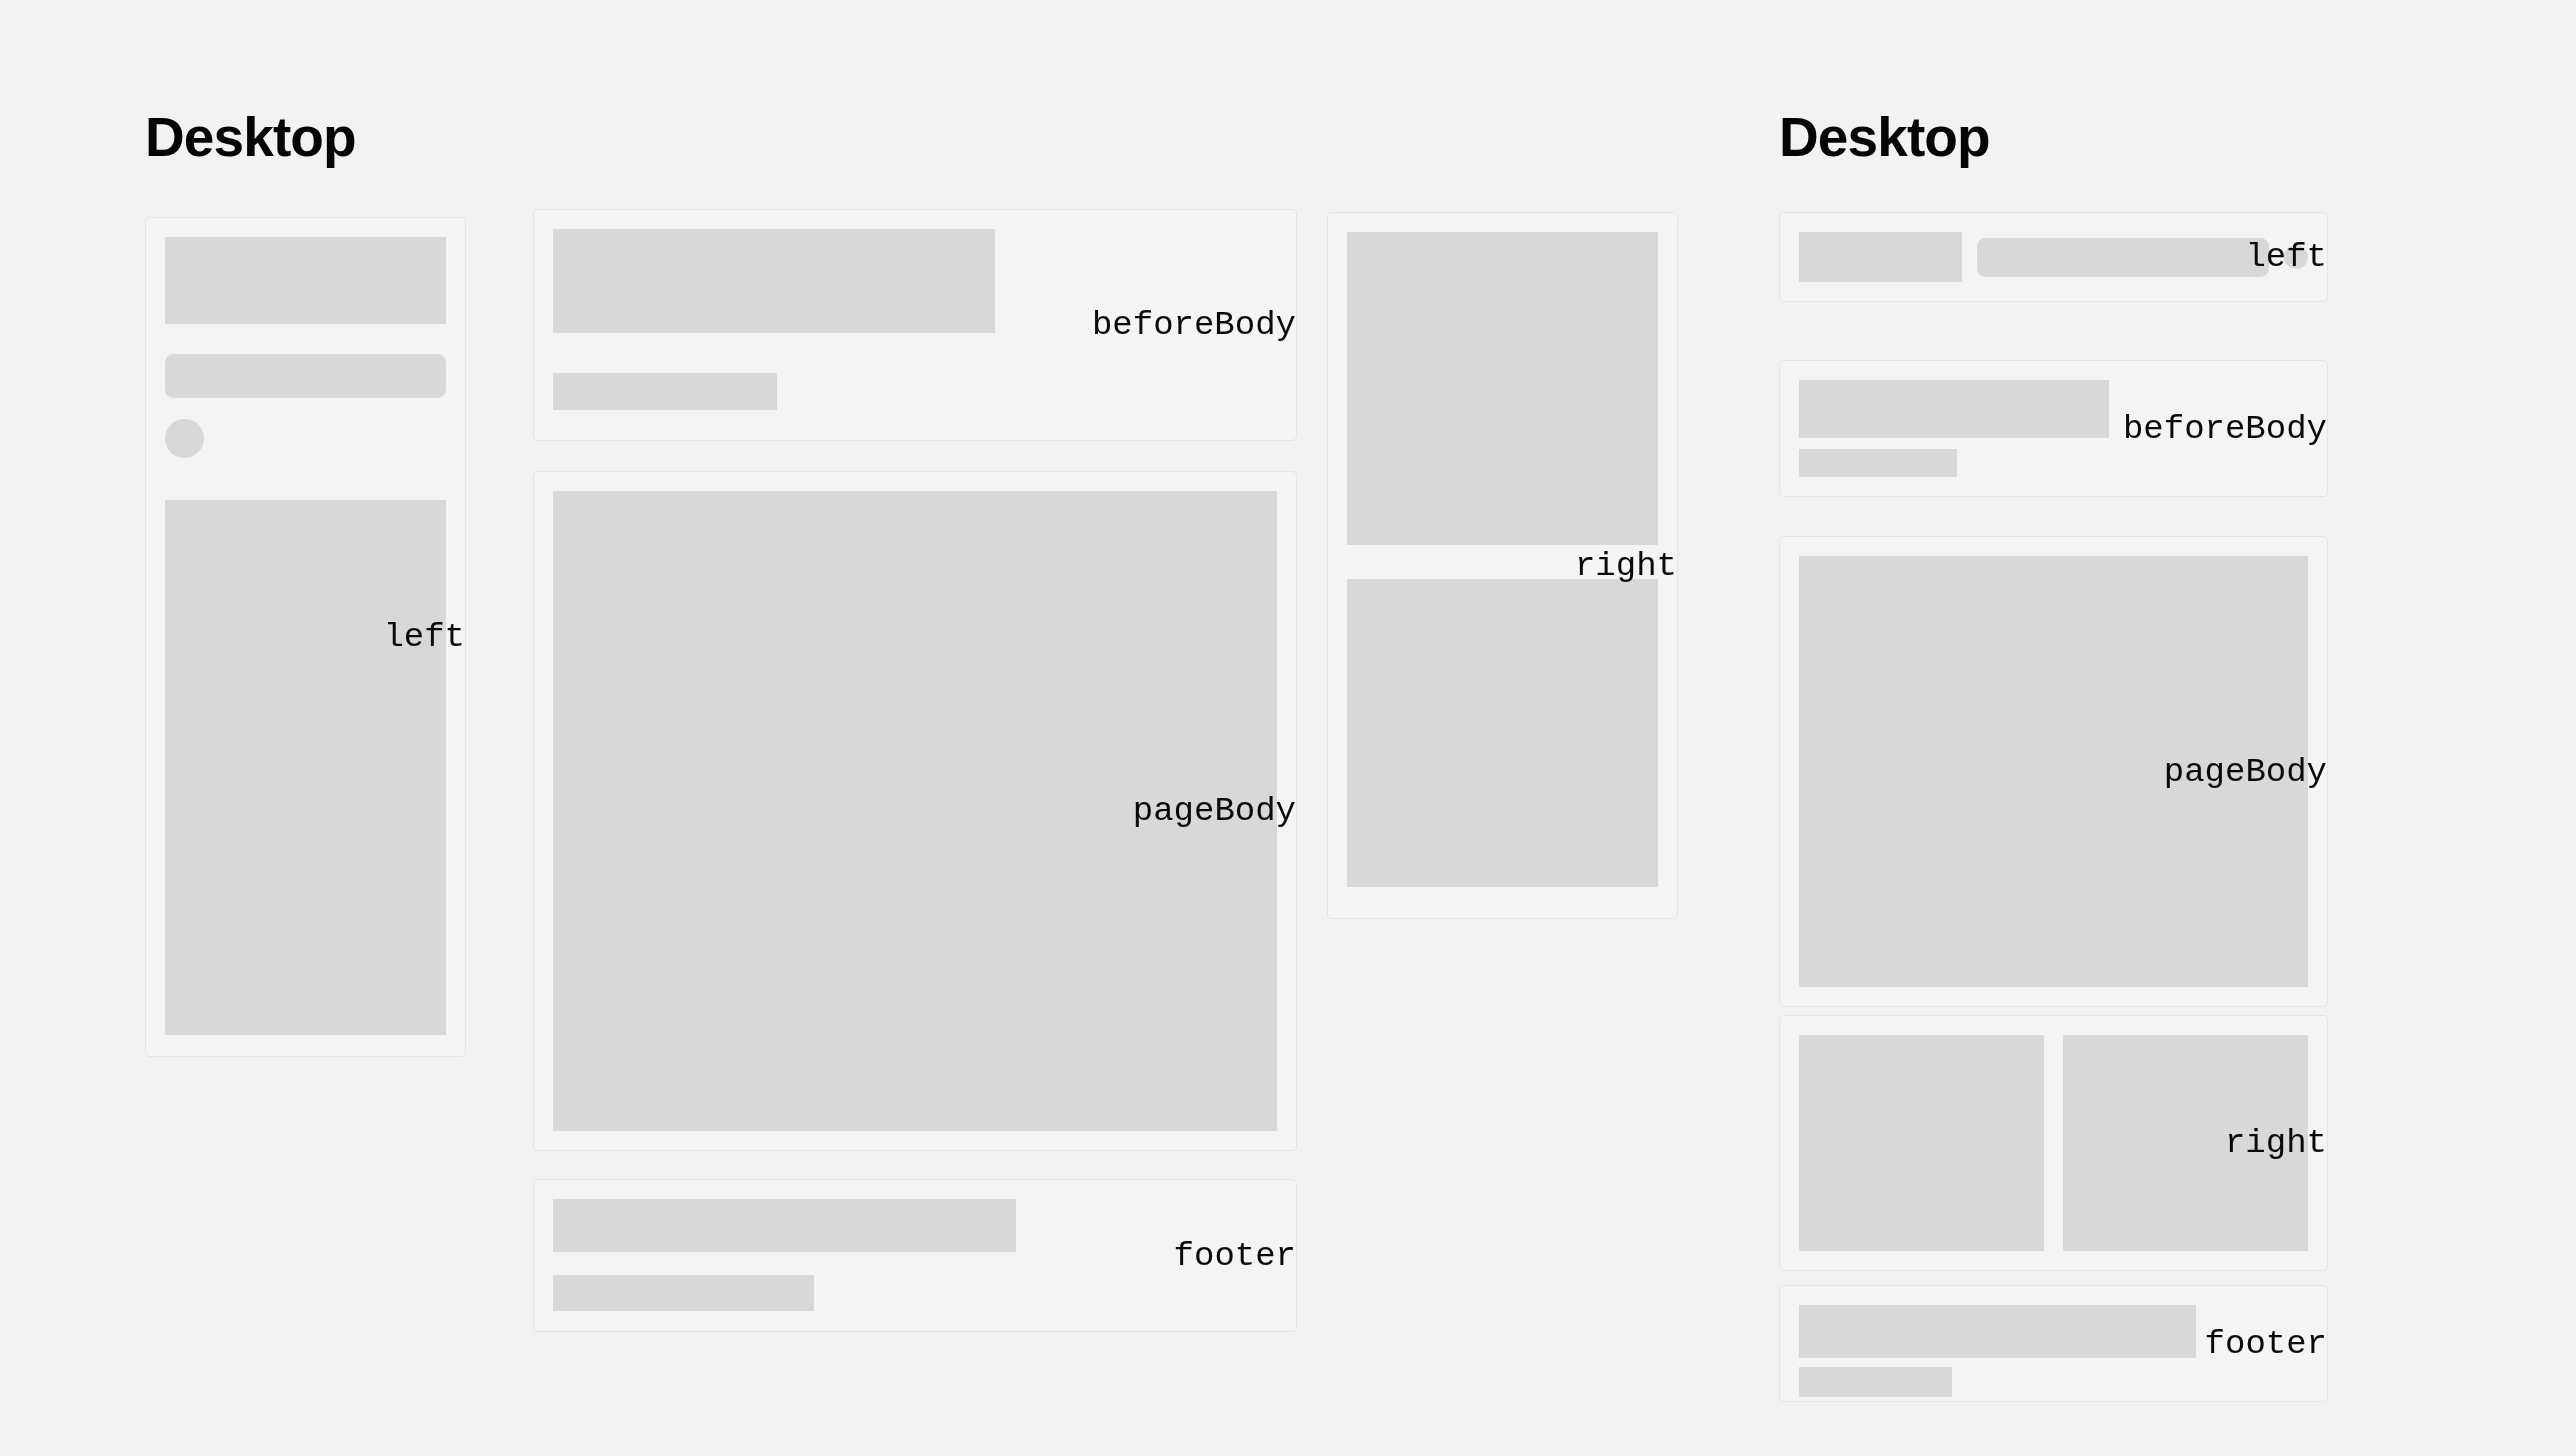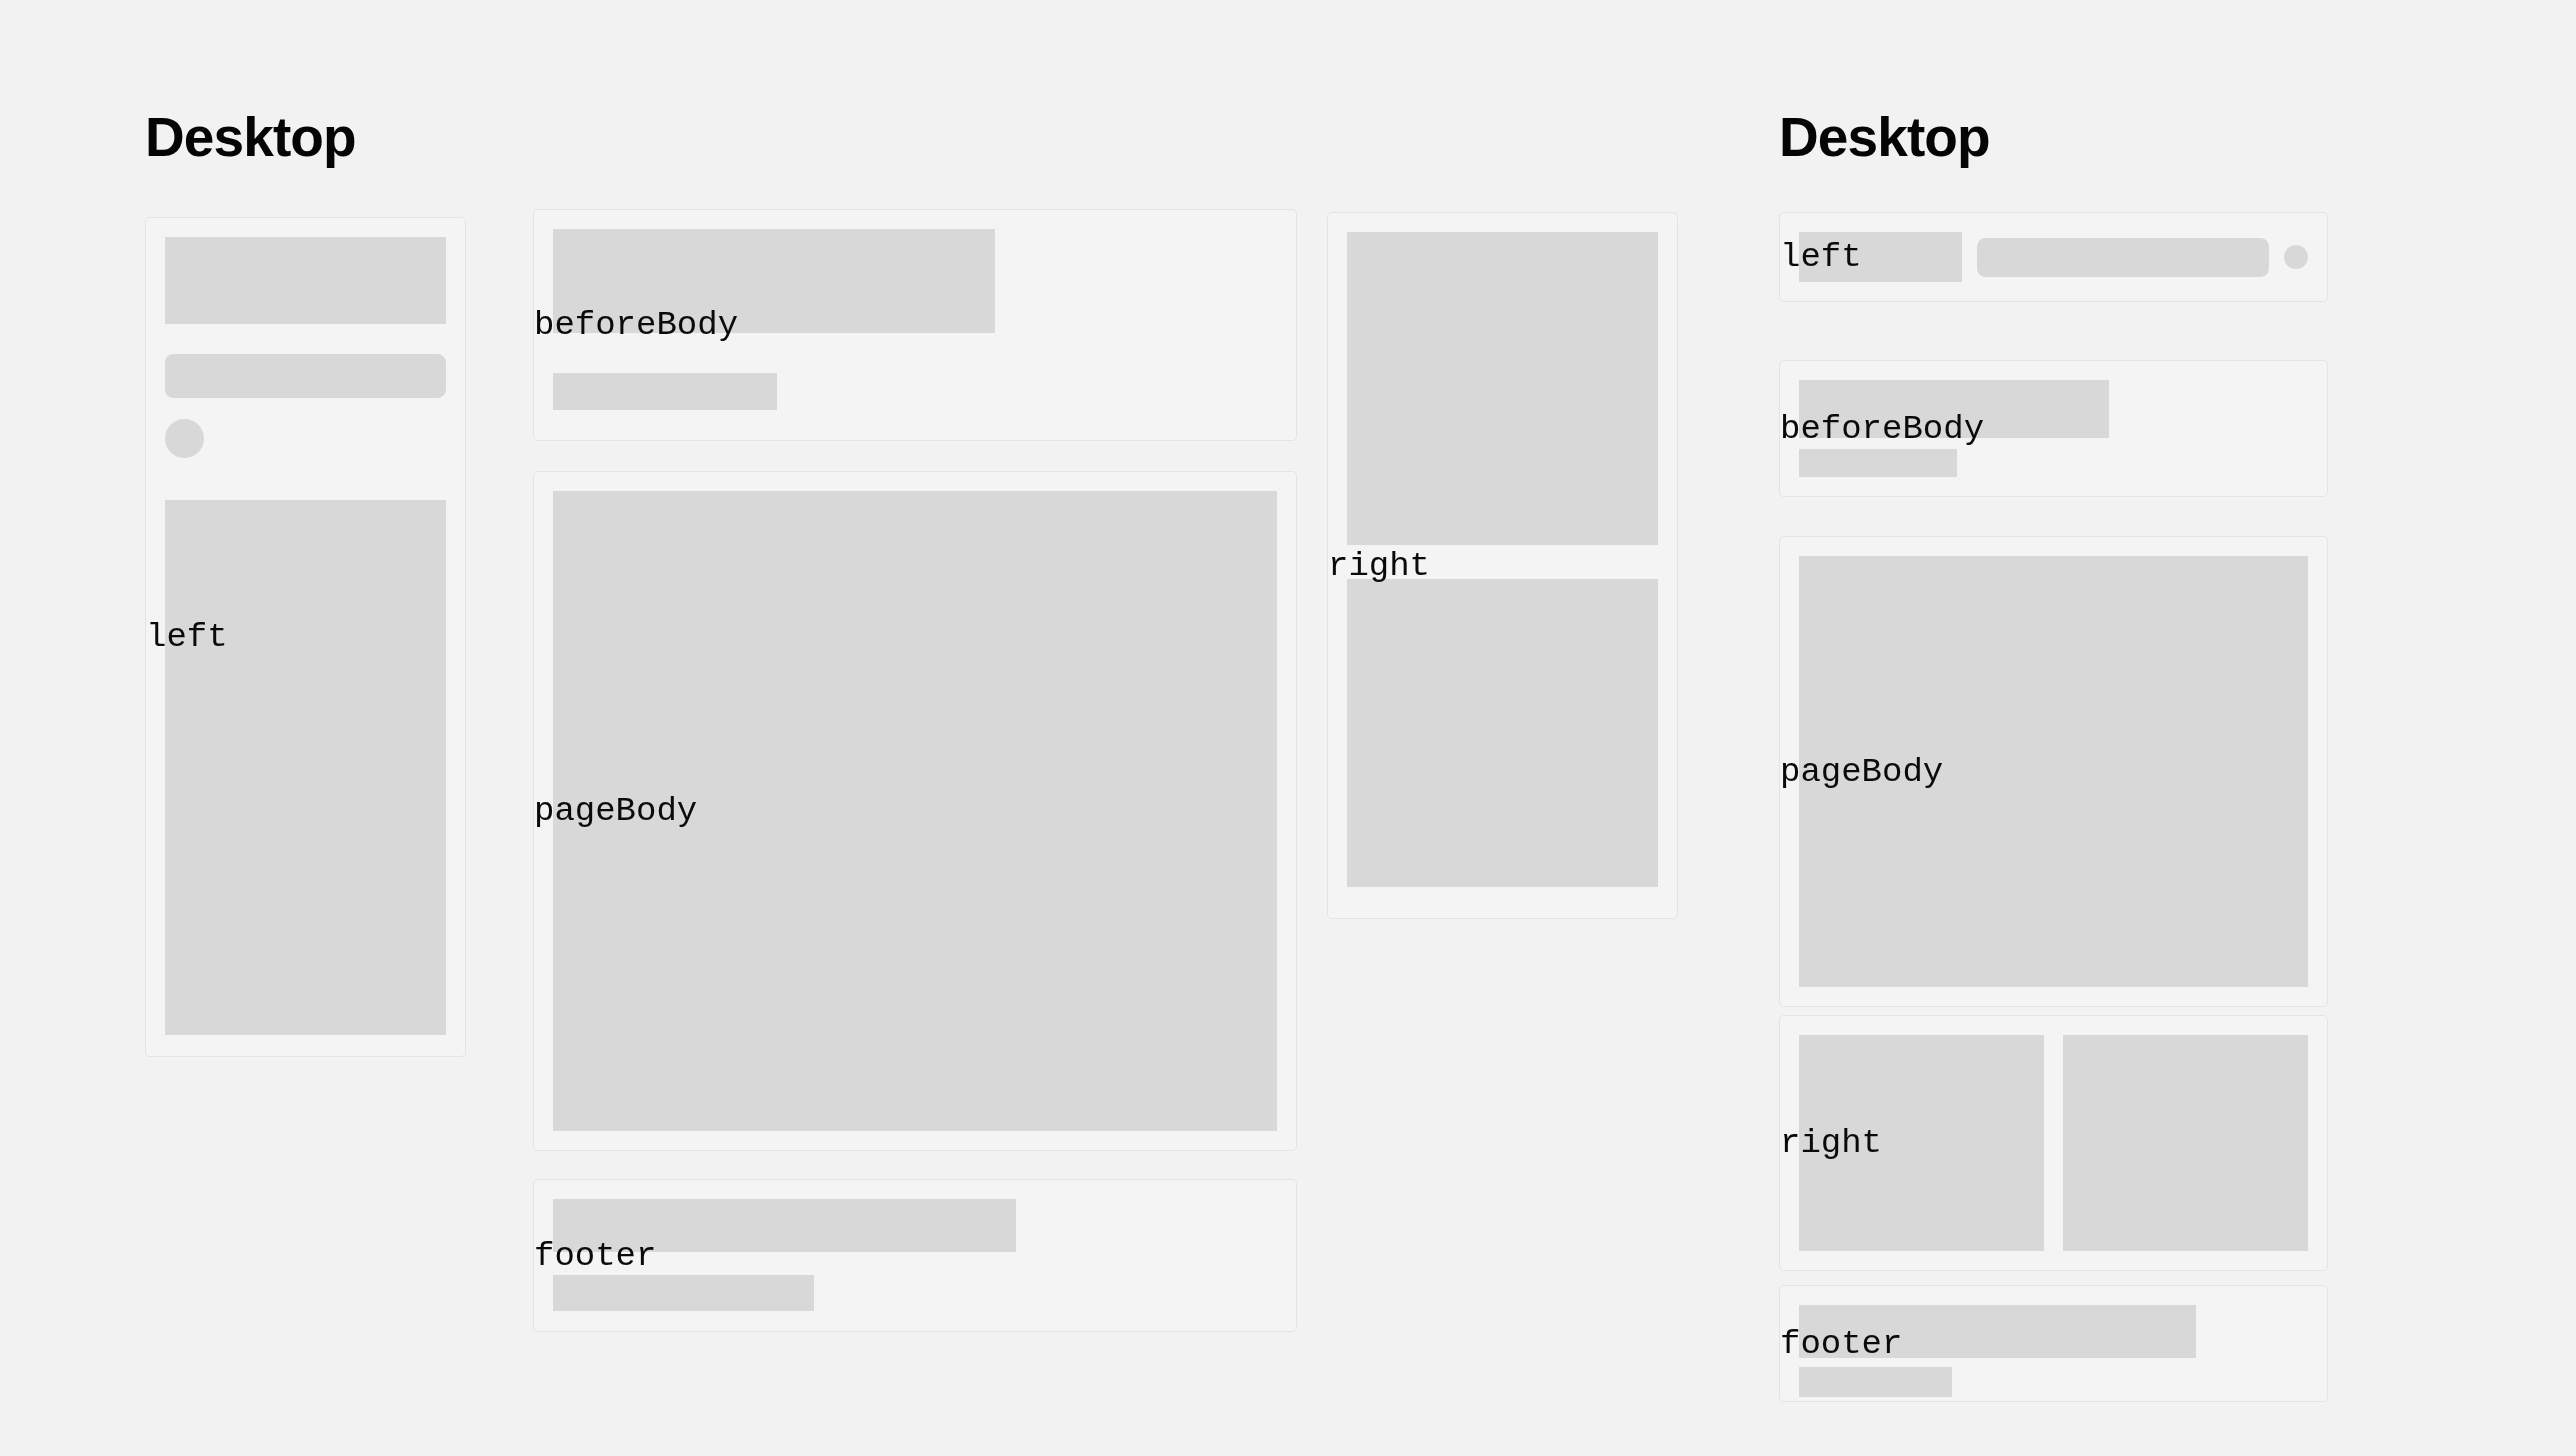--- a/index.html
+++ b/index.html
@@ -55,21 +55,21 @@
   .blk.rounded { border-radius: 8.5px; }
   .blk.circle  { border-radius: 50%; }
 
   
   .slot-label {
     position: absolute;
     left: 0;
     right: 0;
     top: 50%;
     transform: translateY(-50%);
-    text-align: left;
+    text-align: right;
     font-family: "Liberation Mono", "DejaVu Sans Mono", monospace;
     font-size: 34px;
     line-height: 38px;
     color: #0a0a0a;
     pointer-events: none;
     white-space: nowrap;
   }
 
   
 

